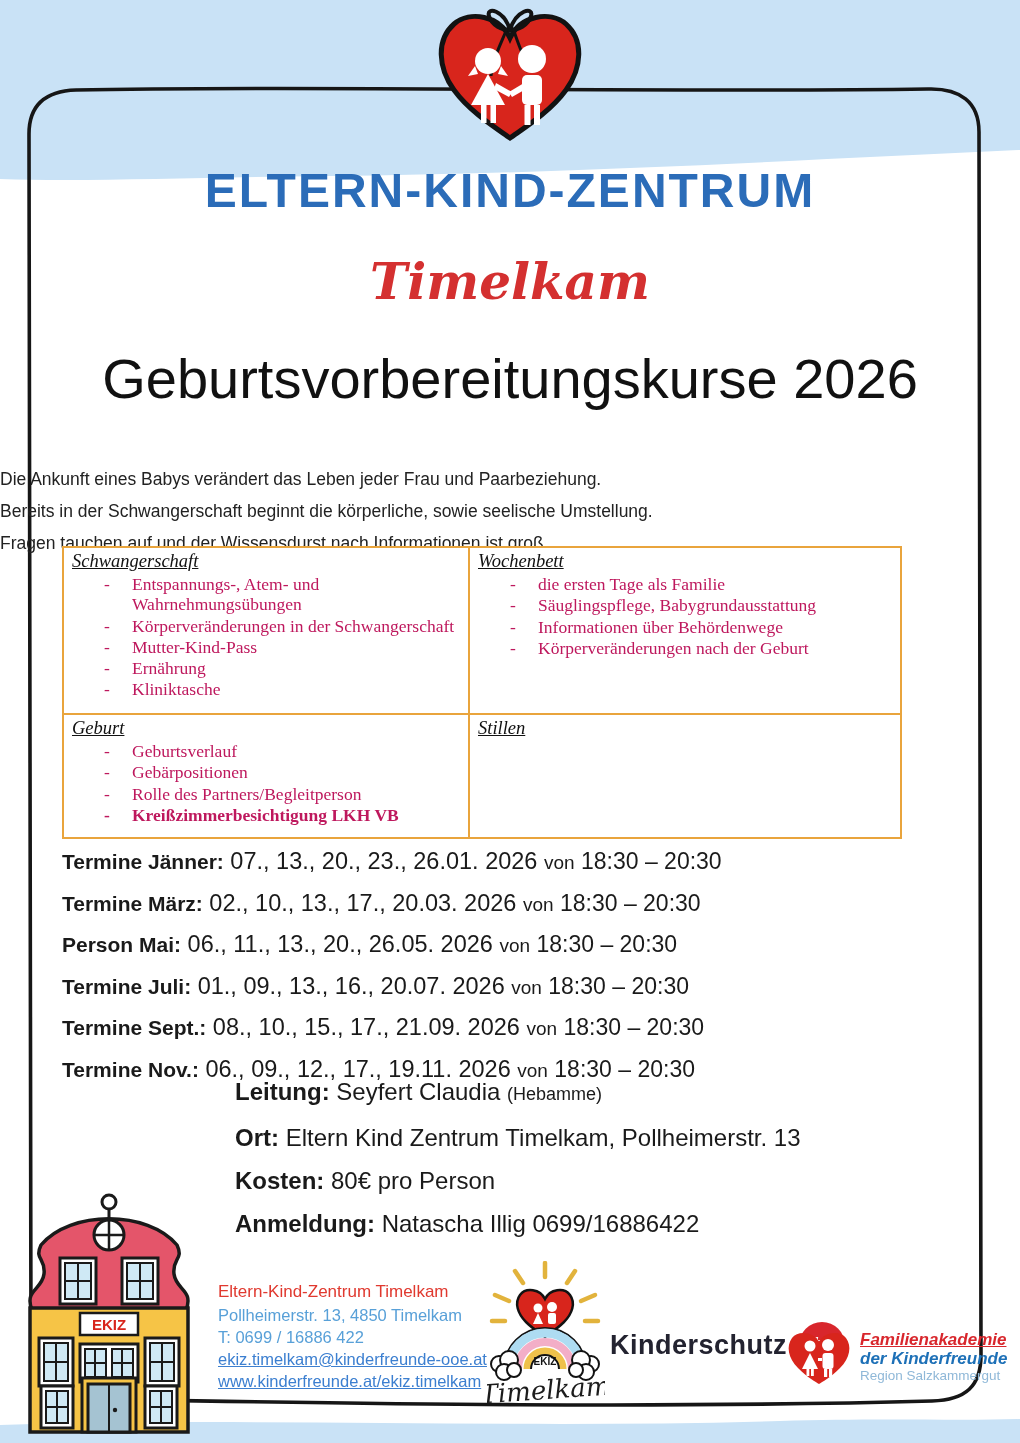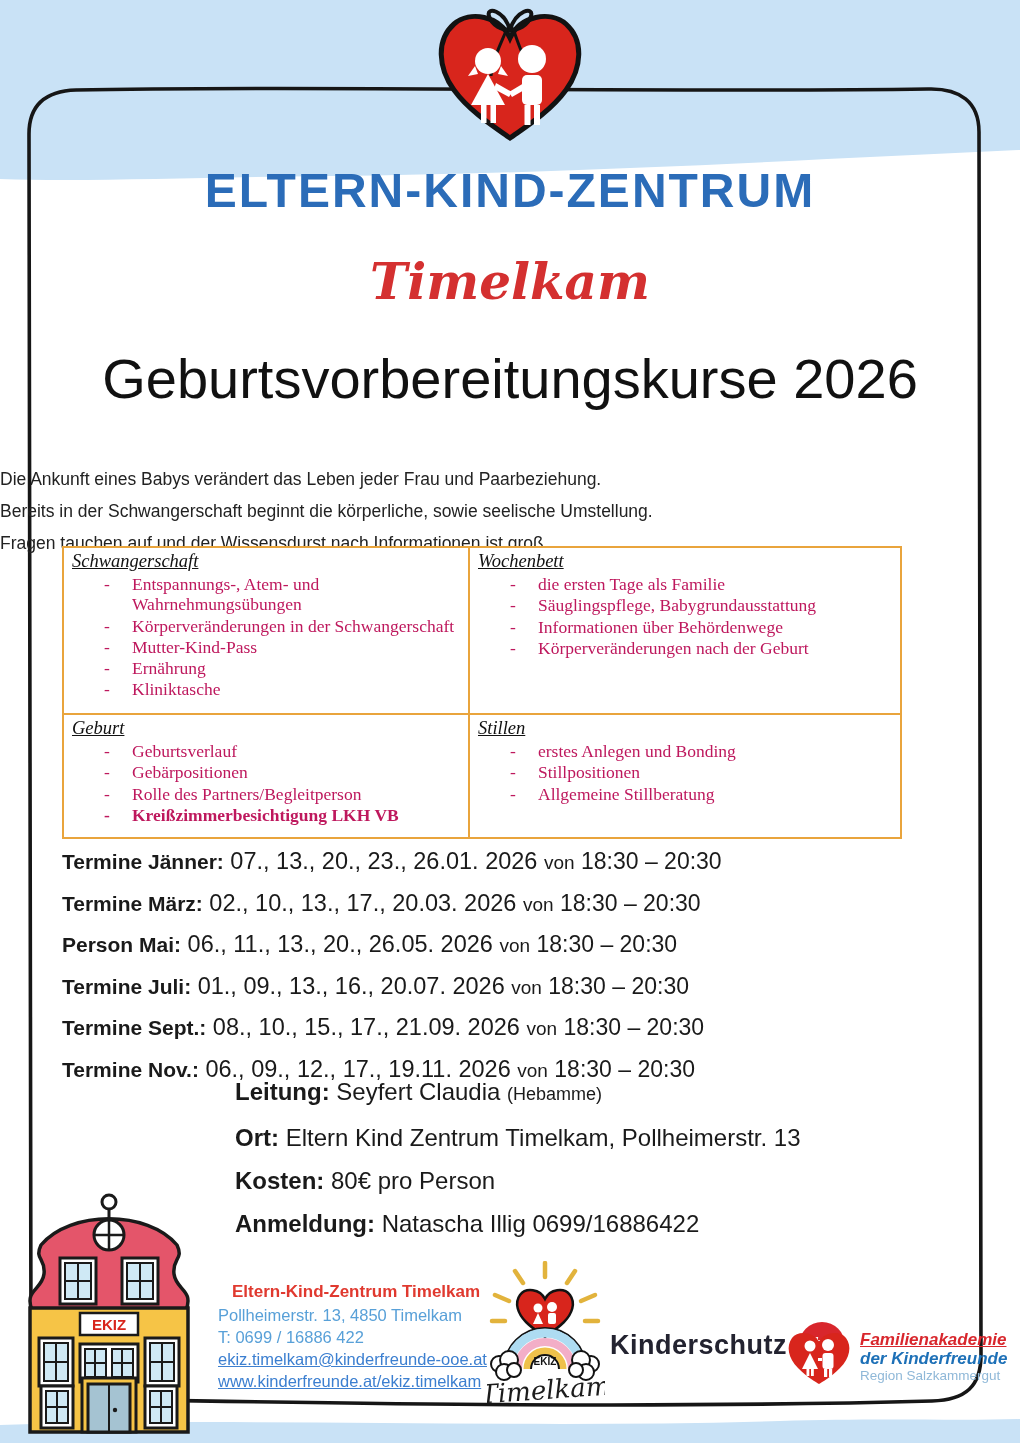--- a/index.html
+++ b/index.html
@@ -69,21 +69,21 @@
 
   
   .details{left:235px;top:1076px;z-index:2;display:flex;flex-direction:column;row-gap:9px;gap:12px;}
   .detail-row{font-size:24px;line-height:31px;white-space:nowrap;}
   .d-label{font-weight:bold;}
   .d-note{font-size:18px;}
 
   
   .house{left:14px;top:1190px;z-index:4;}
   .contact{left:218px;top:1281px;z-index:2;line-height:1.32;}
-  .contact .org{color:#e0392f;font-weight:bold;font-size:17px;margin-bottom:2px;margin-left:14px;}
+  .contact .org{color:#e0392f;font-weight:normal;font-size:17px;margin-bottom:2px;}
   .contact .c-line{color:#58a0d8;font-size:16.5px;}
   .contact a{color:#3c7fd0;font-size:16.5px;text-decoration:underline;display:inline-block;cursor:pointer;}
   .rainbow-logo{left:487px;top:1261px;z-index:2;}
   .kinderschutz{left:610px;top:1320px;z-index:2;display:flex;align-items:center;column-gap:10px;}
   .ks-text{font-size:27px;font-weight:bold;color:#232330;letter-spacing:0.5px;}
   .famak{left:786px;top:1328px;z-index:2;display:flex;align-items:center;column-gap:8px;}
   .famak-text{line-height:1.12;}
   .fa-1{color:#d8262c;font-weight:bold;font-style:italic;font-size:17px;text-decoration:underline;}
   .fa-2{color:#1d70b7;font-weight:bold;font-style:italic;font-size:17px;}
   .fa-3{color:#8fb8d8;font-size:13.5px;}
@@ -161,25 +161,20 @@
       <h3>Geburt</h3>
       <ul>
         <li>Geburtsverlauf</li>
         <li>Gebärpositionen</li>
         <li>Rolle des Partners/Begleitperson</li>
         <li class="bold-item">Kreißzimmerbesichtigung LKH VB</li>
       </ul>
     </div>
     <div class="cell">
       <h3>Stillen</h3>
-      <ul>
-        <li>erstes Anlegen und Bonding</li>
-        <li>Stillpositionen</li>
-        <li>Allgemeine Stillberatung</li>
-      </ul>
     </div>
   </div>
 
   <div class="abs termine">
     <div class="termin-row">
       <span class="t-label">Termine Jänner:</span><span class="t-dates"> 07., 13., 20., 23., 26.01. 2026 </span><span class="t-von">von</span><span class="t-time"> 18:30 – 20:30</span>
     </div>
     <div class="termin-row">
       <span class="t-label">Termine März:</span><span class="t-dates"> 02., 10., 13., 17., 20.03. 2026 </span><span class="t-von">von</span><span class="t-time"> 18:30 – 20:30</span>
     </div>

